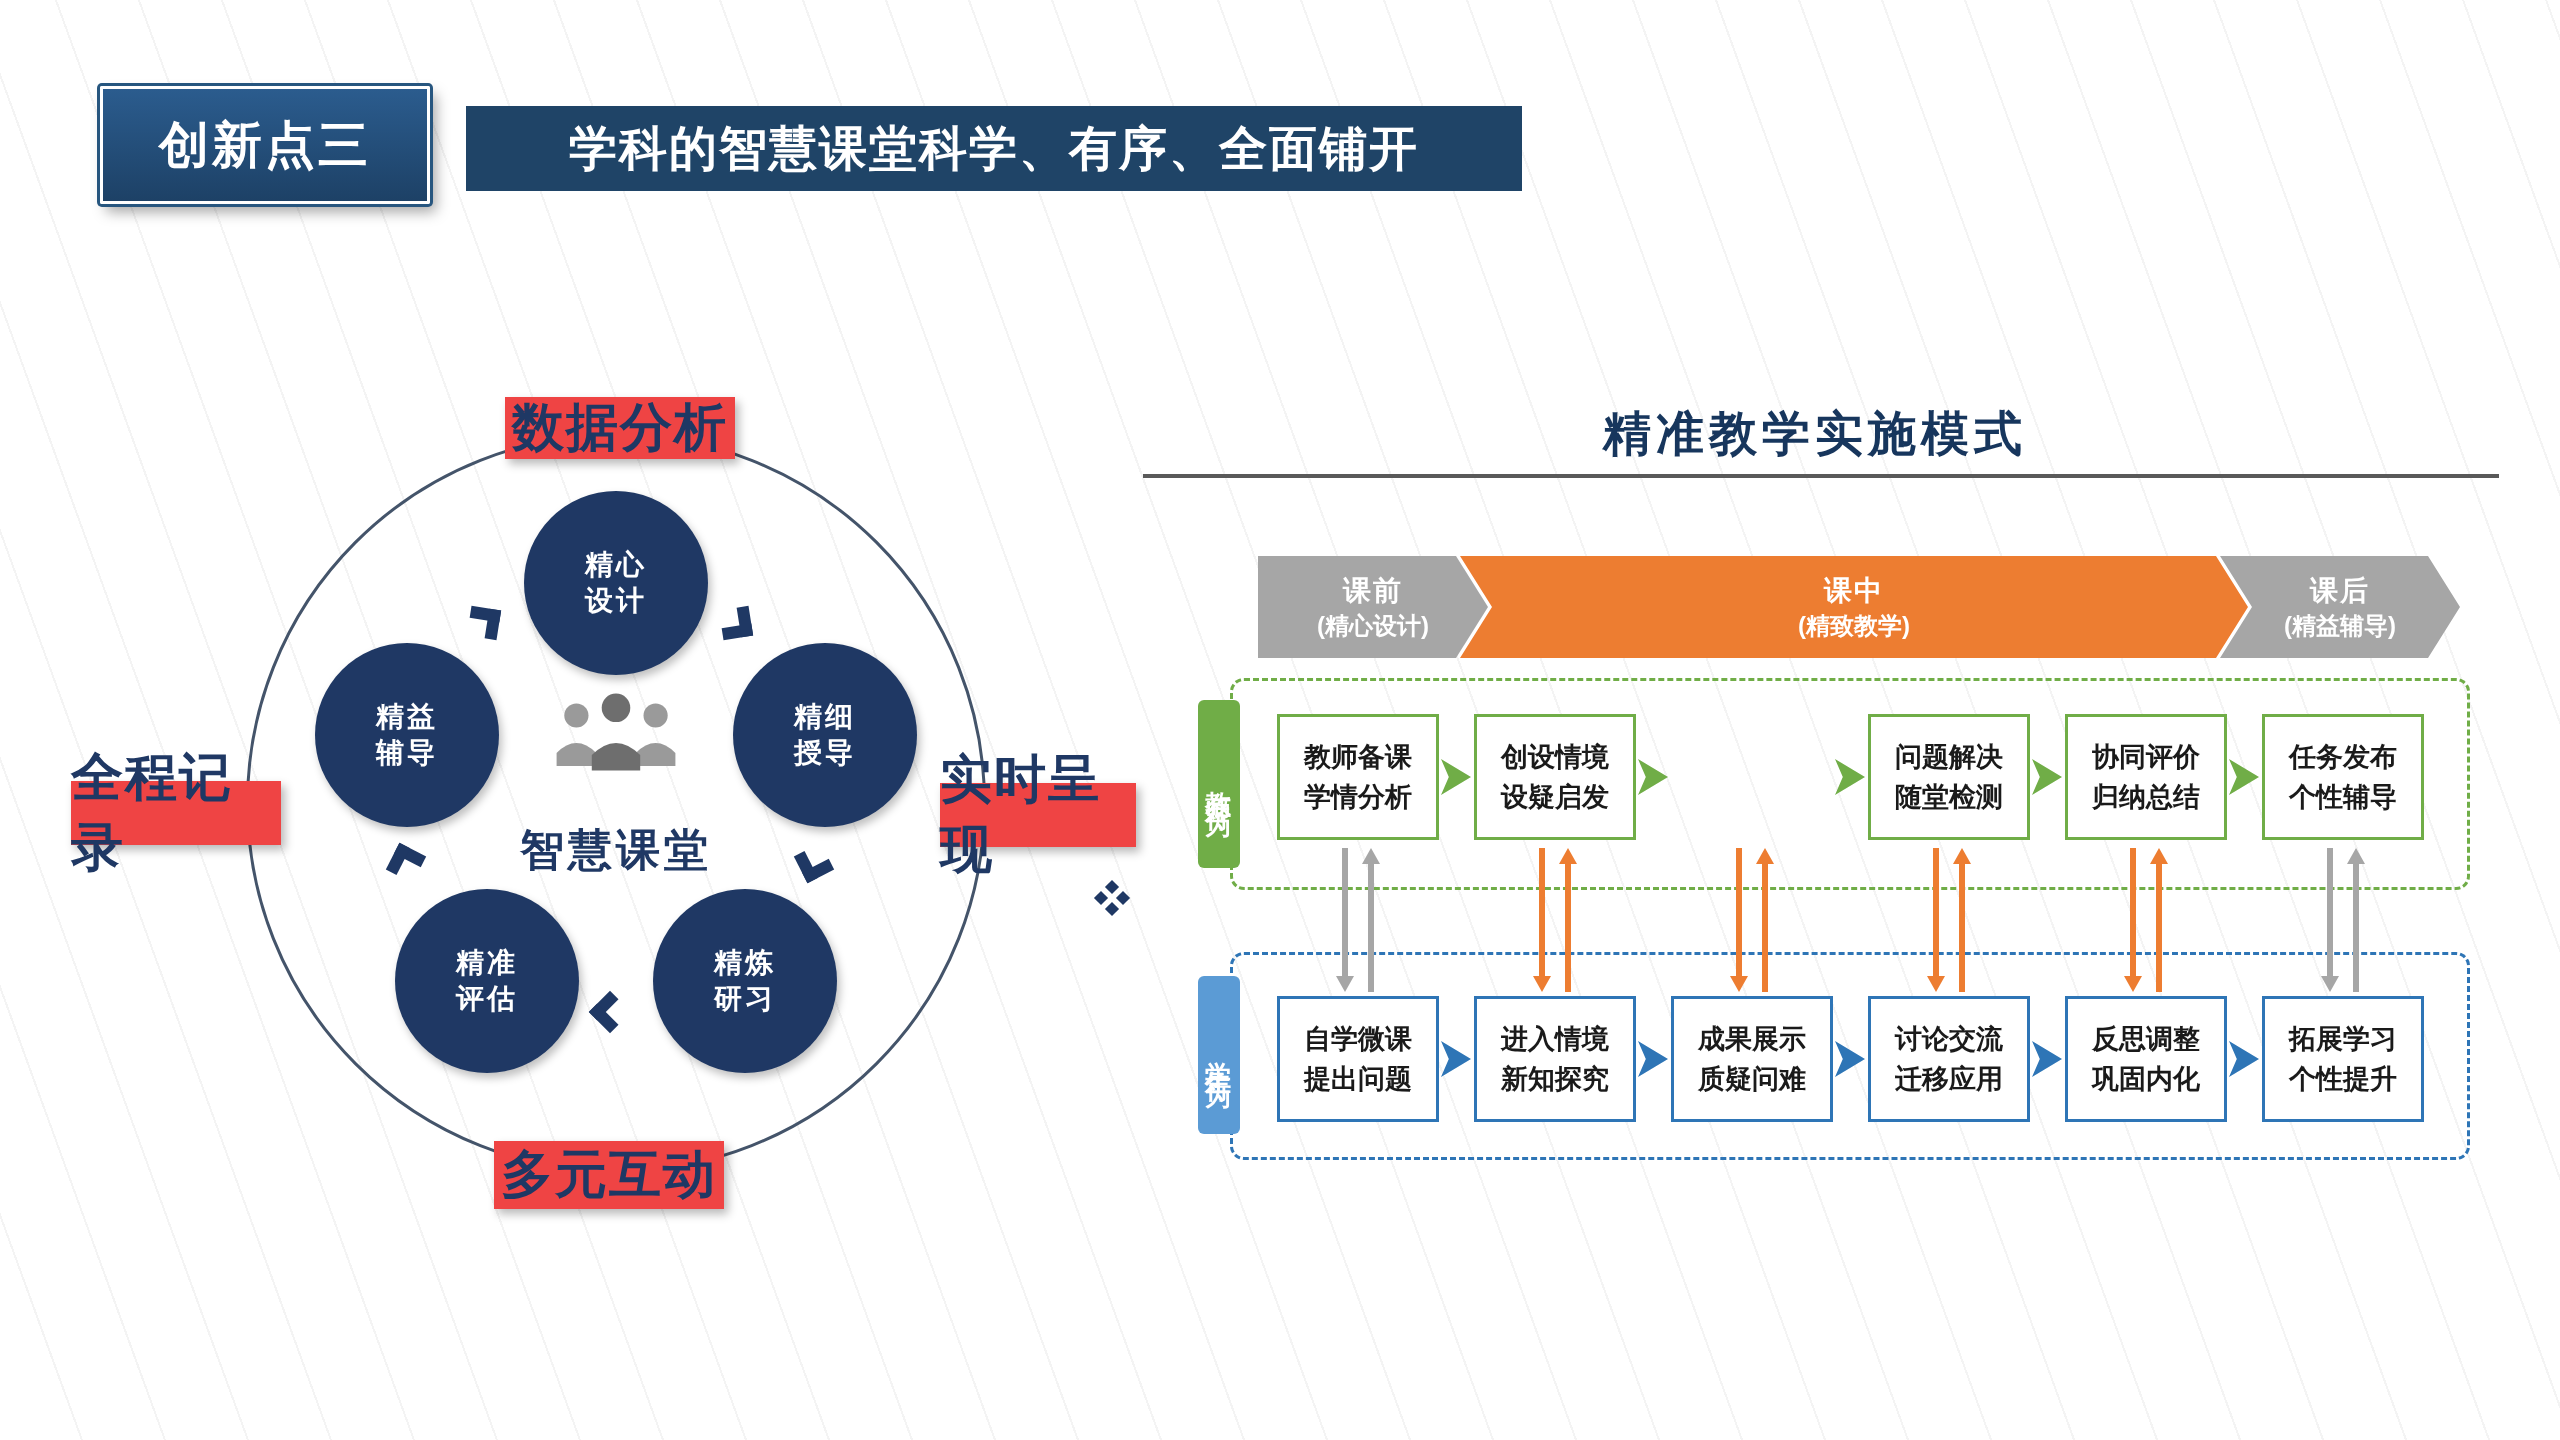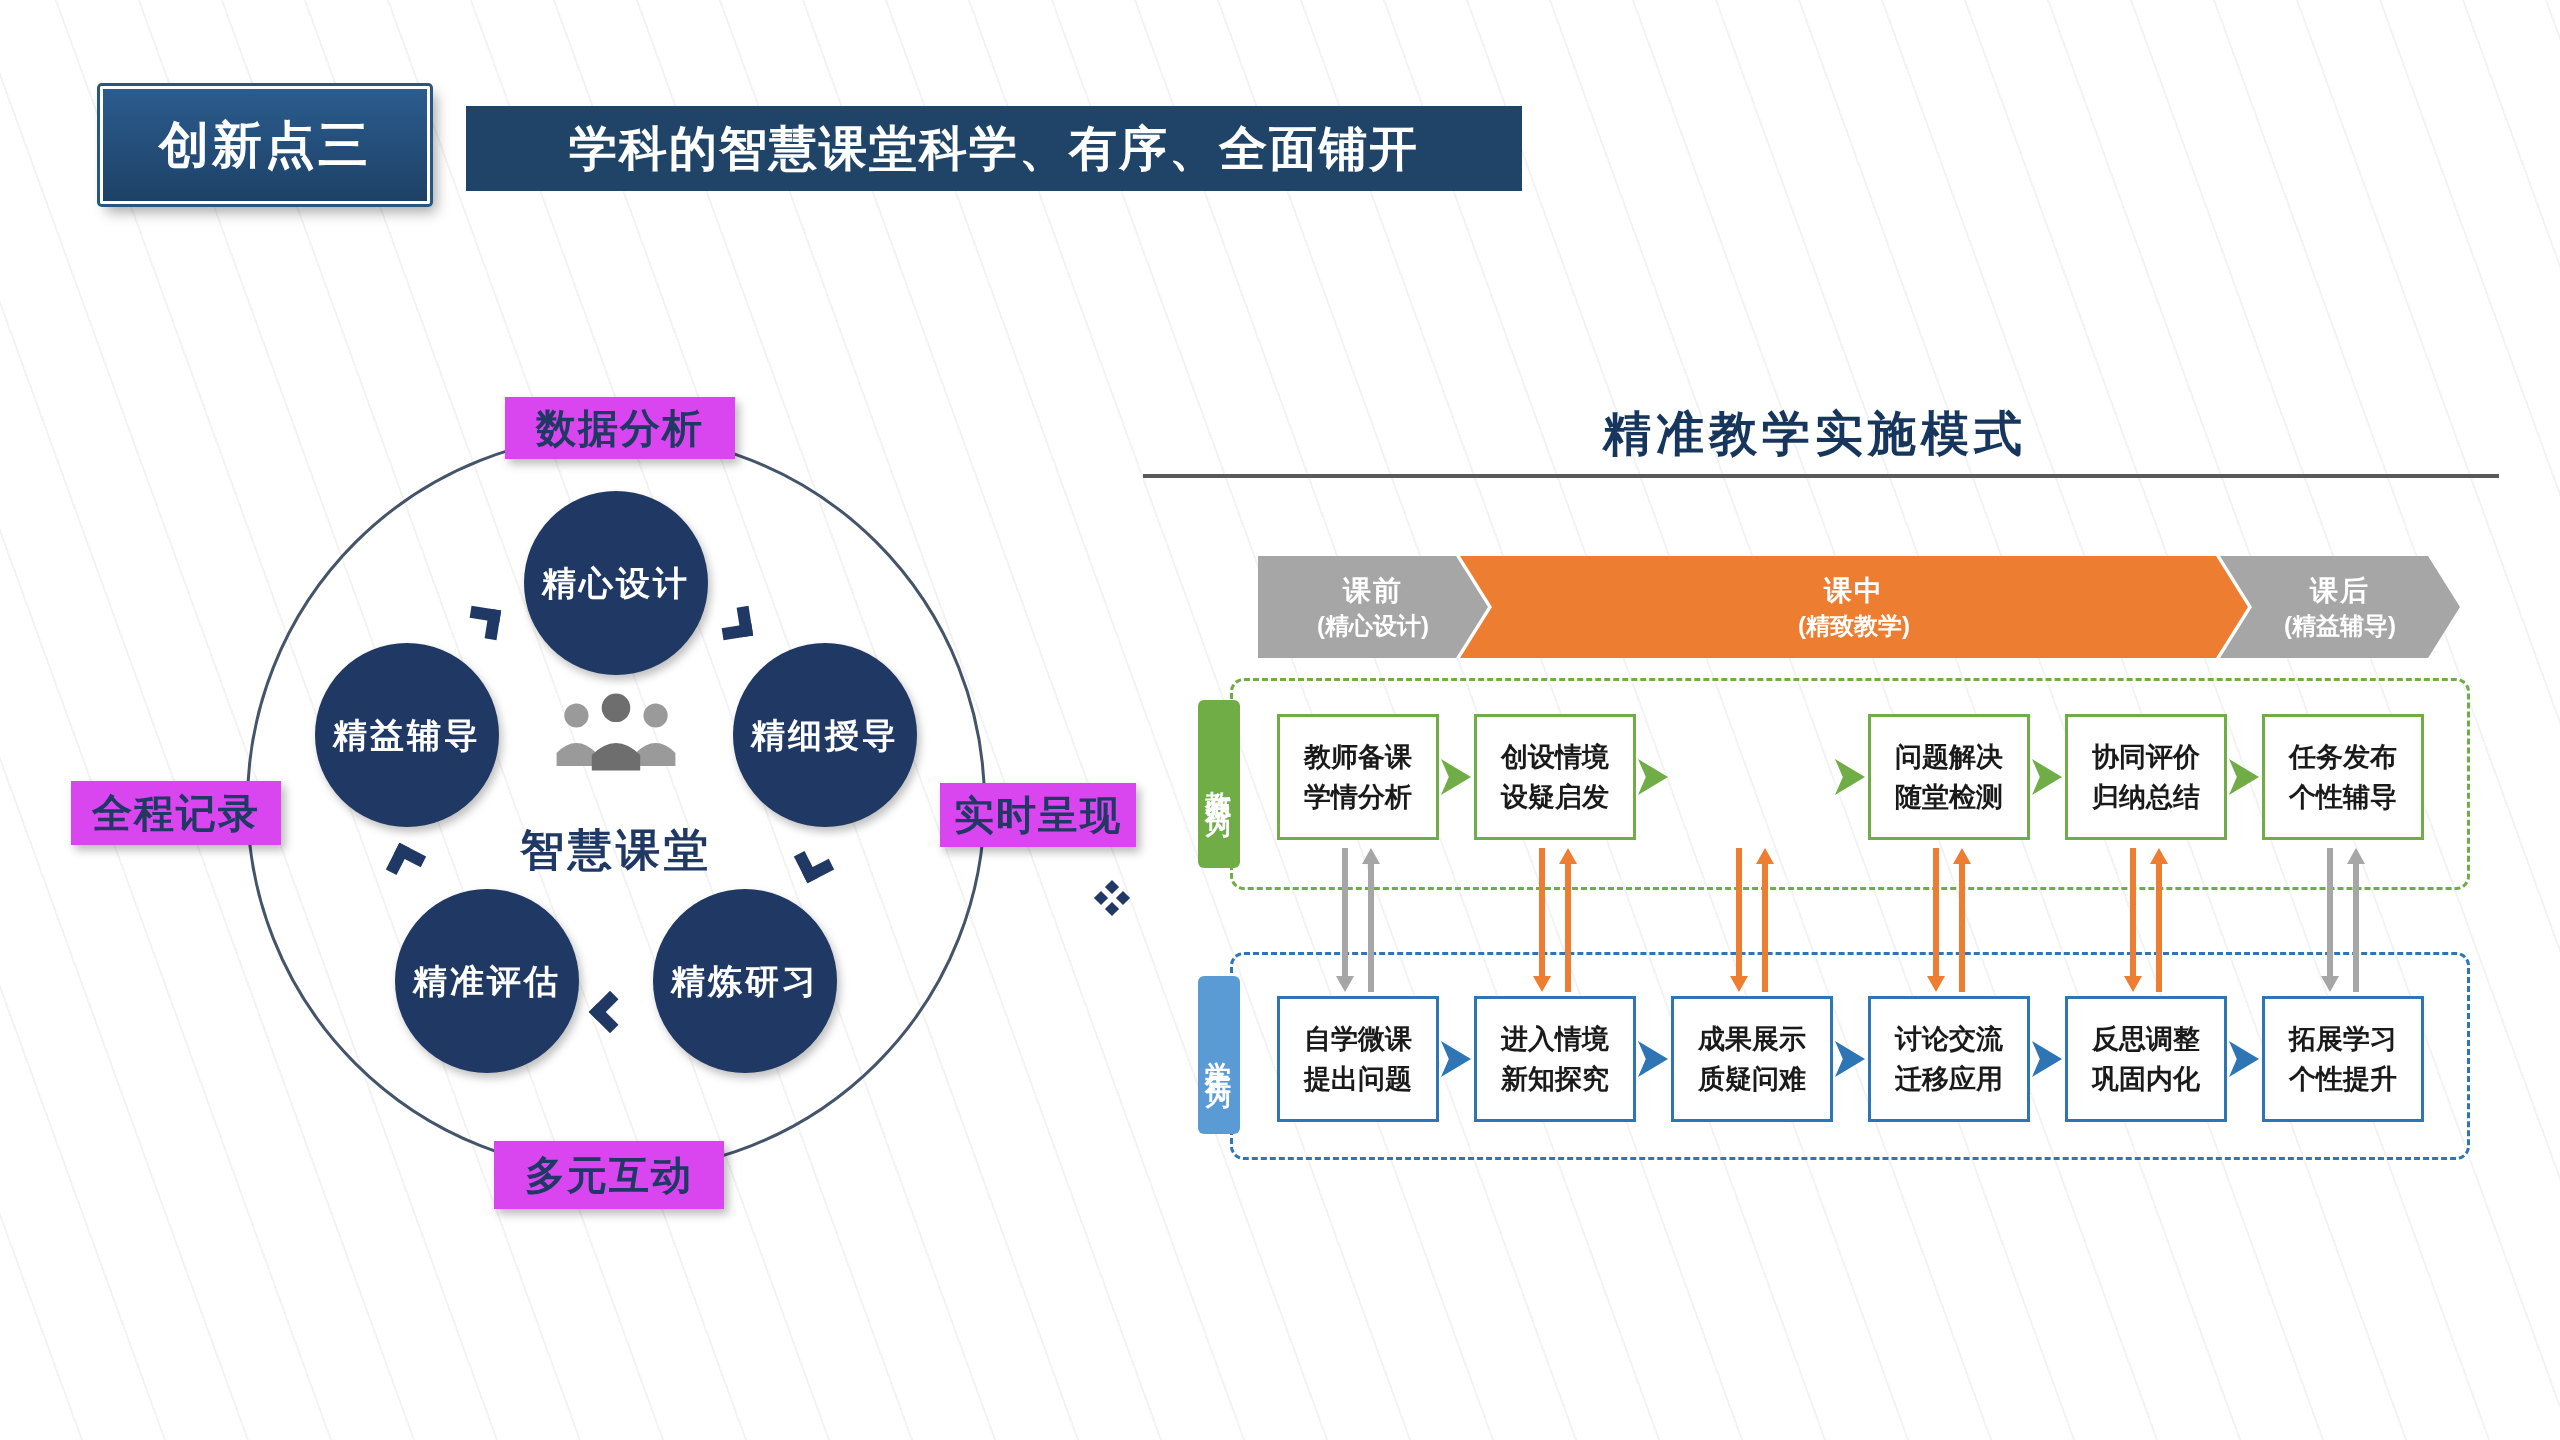--- a/index.html
+++ b/index.html
@@ -30,37 +30,37 @@
     font-size:48px; font-weight:bold; letter-spacing:2px;
   }
 
   
   .cycle { position:absolute; left:226px; top:413px; width:780px; height:780px; }
   .ring { position:absolute; left:20px; top:20px; width:740px; height:740px;
           border:3px solid #44546a; border-radius:50%; }
   .node {
     position:absolute; width:184px; height:184px; border-radius:50%;
     background:var(--navy,#1F3864); color:#fff;
-    display:flex; flex-direction:row; align-items:center; justify-content:center;
-    font-size:34px; font-weight:bold; line-height:1.3; letter-spacing:3px;
+    display:flex; flex-direction:column; align-items:center; justify-content:center;
+    font-size:28px; font-weight:bold; line-height:1.3; letter-spacing:3px;
     box-shadow:3px 5px 8px rgba(0,0,0,0.25);
   }
   .n0{left:298px;top:78px} .n1{left:507px;top:230px} .n2{left:427px;top:476px}
   .n3{left:169px;top:476px} .n4{left:89px;top:230px}
   .chev{position:absolute;width:30px;height:30px;
         border-right:12px solid var(--navy,#1F3864);
         border-bottom:12px solid var(--navy,#1F3864);}
   .c0{left:243px;top:195px;transform:rotate(-81deg)}
   .c1{left:495px;top:195px;transform:rotate(-9deg)}
   .c2{left:573px;top:435px;transform:rotate(63deg)}
   .c3{left:369px;top:584px;transform:rotate(135deg)}
   .c4{left:165px;top:435px;transform:rotate(207deg)}
   .side-label{
-    position:absolute; background:#d946ef; color:var(--navy,#1F3864);
-    font-weight:bold; font-size:40px; letter-spacing:2px;
+    position:absolute; background:#ef4444; color:var(--navy,#1F3864);
+    font-weight:bold; font-size:52px; letter-spacing:2px;
     display:flex; align-items:center; justify-content:center;
     box-shadow:4px 5px 9px rgba(0,0,0,0.28);
   }
   .lab-top{left:279px;top:-16px;width:230px;height:62px}
   .lab-left{left:-155px;top:368px;width:210px;height:64px}
   .lab-right{left:714px;top:370px;width:196px;height:64px}
   .lab-bottom{left:268px;top:728px;width:230px;height:68px}
   .center-people{position:absolute;left:324px;top:274px;width:132px;height:90px}
   .center-label{position:absolute;left:240px;top:408px;width:300px;text-align:center;
                 font-size:44px;font-weight:bold;color:var(--navy,#1F3864);letter-spacing:4px}

